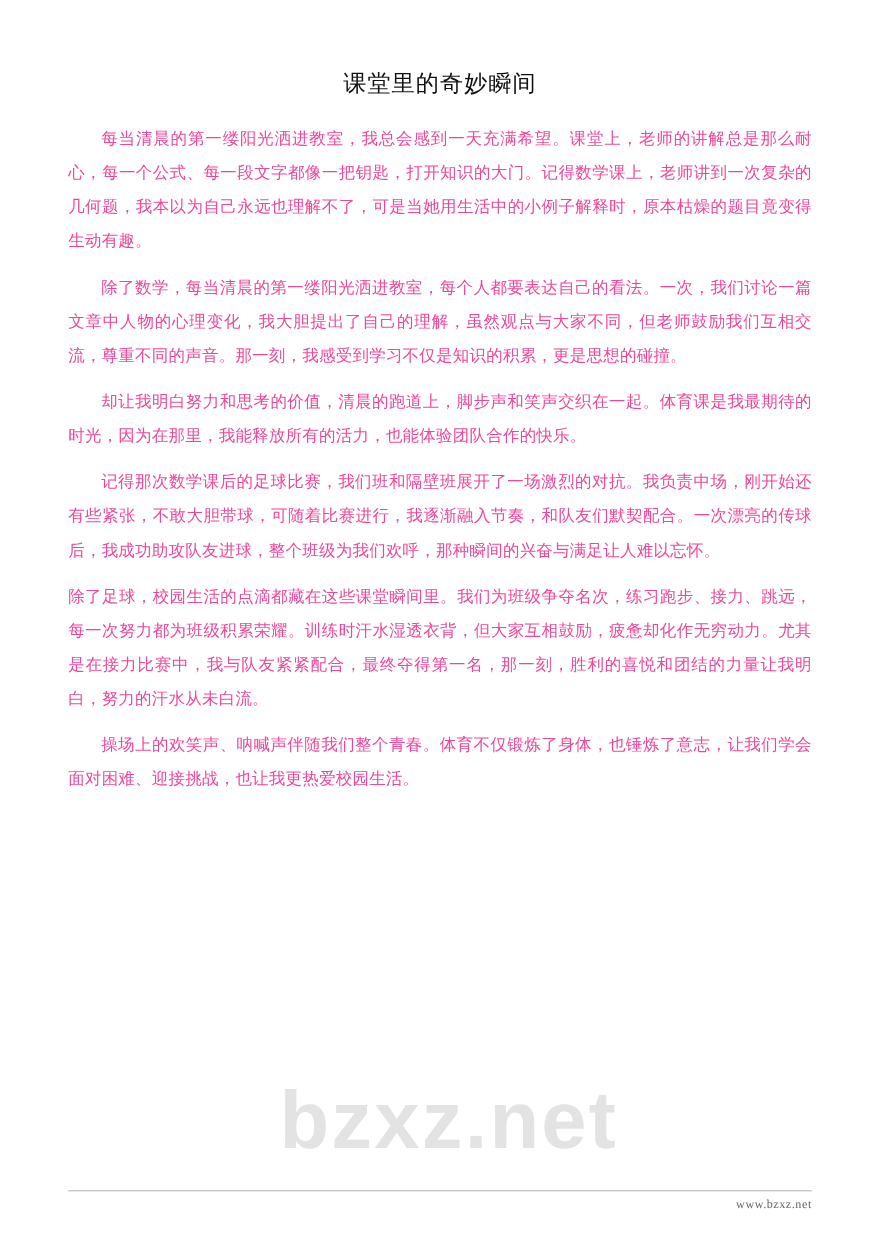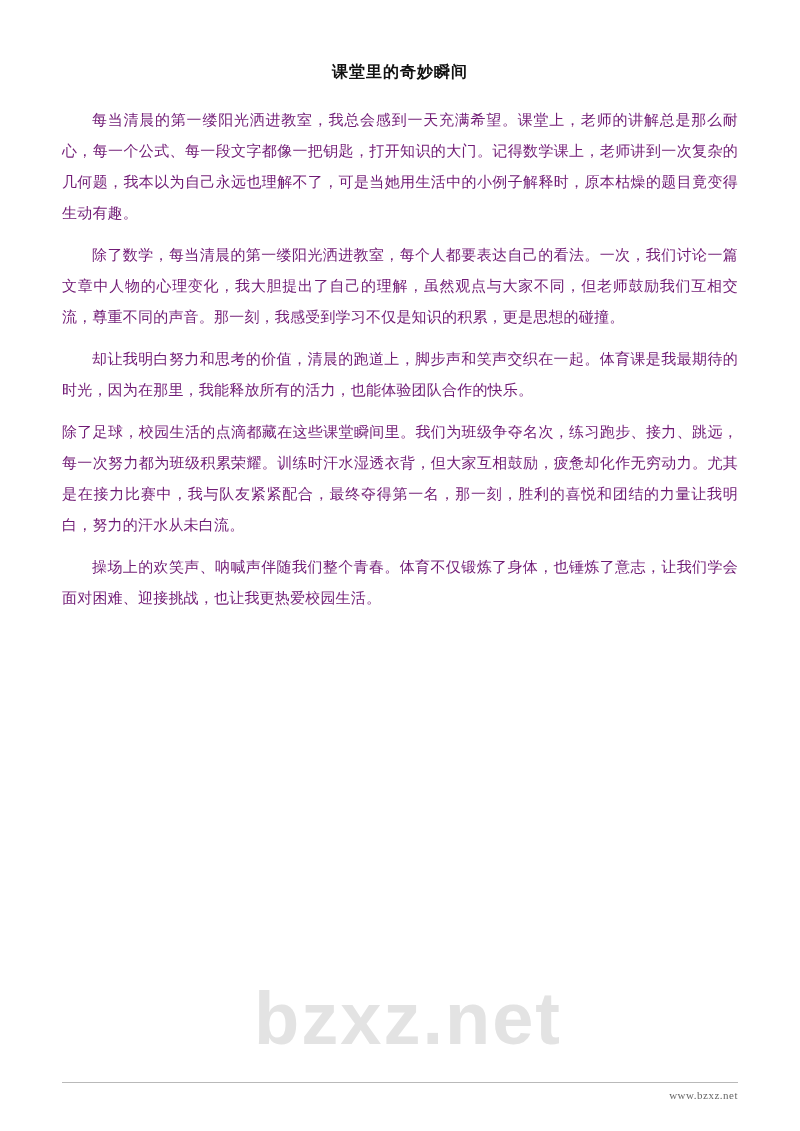--- a/index.html
+++ b/index.html
@@ -19,38 +19,38 @@
     overflow: hidden;
     box-sizing: border-box;
   }
   .content {
     position: relative;
     padding: 52px 62px 0 62px;
     z-index: 2;
   }
   .doc-title {
     text-align: center;
-    font-size: 16px;
-    font-weight: bold;
+    font-size: 21px;
+    font-weight: normal;
     letter-spacing: 1px;
     margin: 10px 0 22px 0;
     color: #111;
   }
   .doc-title.second {
     margin-top: 96px;
     margin-bottom: 26px;
   }
   p.para {
     font-size: 15px;
     line-height: 31px;
     text-align: justify;
     text-justify: inter-ideograph;
     margin: 0 0 11px 0;
     text-indent: 2em;
-    color: #701a75;
+    color: #ec4899;
     letter-spacing: 0.2px;
     font-family: Liberation Serif, serif;
   }
   p.para.no-indent {
     text-indent: 0;
   }
   .watermark {
     position: absolute;
     left: 16px;
     right: 0;
@@ -92,20 +92,21 @@
 
   <div class="content">
 
     <h1 class="doc-title">课堂里的奇妙瞬间</h1>
 
     <p class="para">每当清晨的第一缕阳光洒进教室，我总会感到一天充满希望。课堂上，老师的讲解总是那么耐心，每一个公式、每一段文字都像一把钥匙，打开知识的大门。记得数学课上，老师讲到一次复杂的几何题，我本以为自己永远也理解不了，可是当她用生活中的小例子解释时，原本枯燥的题目竟变得生动有趣。</p>
     <p class="para">除了数学，每当清晨的第一缕阳光洒进教室，每个人都要表达自己的看法。一次，我们讨论一篇文章中人物的心理变化，我大胆提出了自己的理解，虽然观点与大家不同，但老师鼓励我们互相交流，尊重不同的声音。那一刻，我感受到学习不仅是知识的积累，更是思想的碰撞。</p>
 
 
     <p class="para">却让我明白努力和思考的价值，清晨的跑道上，脚步声和笑声交织在一起。体育课是我最期待的时光，因为在那里，我能释放所有的活力，也能体验团队合作的快乐。</p>
+    <p class="para">记得那次数学课后的足球比赛，我们班和隔壁班展开了一场激烈的对抗。我负责中场，刚开始还有些紧张，不敢大胆带球，可随着比赛进行，我逐渐融入节奏，和队友们默契配合。一次漂亮的传球后，我成功助攻队友进球，整个班级为我们欢呼，那种瞬间的兴奋与满足让人难以忘怀。</p>
     <p class="para no-indent">除了足球，校园生活的点滴都藏在这些课堂瞬间里。我们为班级争夺名次，练习跑步、接力、跳远，每一次努力都为班级积累荣耀。训练时汗水湿透衣背，但大家互相鼓励，疲惫却化作无穷动力。尤其是在接力比赛中，我与队友紧紧配合，最终夺得第一名，那一刻，胜利的喜悦和团结的力量让我明白，努力的汗水从未白流。</p>
     <p class="para">操场上的欢笑声、呐喊声伴随我们整个青春。体育不仅锻炼了身体，也锤炼了意志，让我们学会面对困难、迎接挑战，也让我更热爱校园生活。</p>
 
   </div>
 
   <div class="footer">
     <div class="footer-rule"></div>
     <div class="footer-url">www.bzxz.net</div>
   </div>
 

